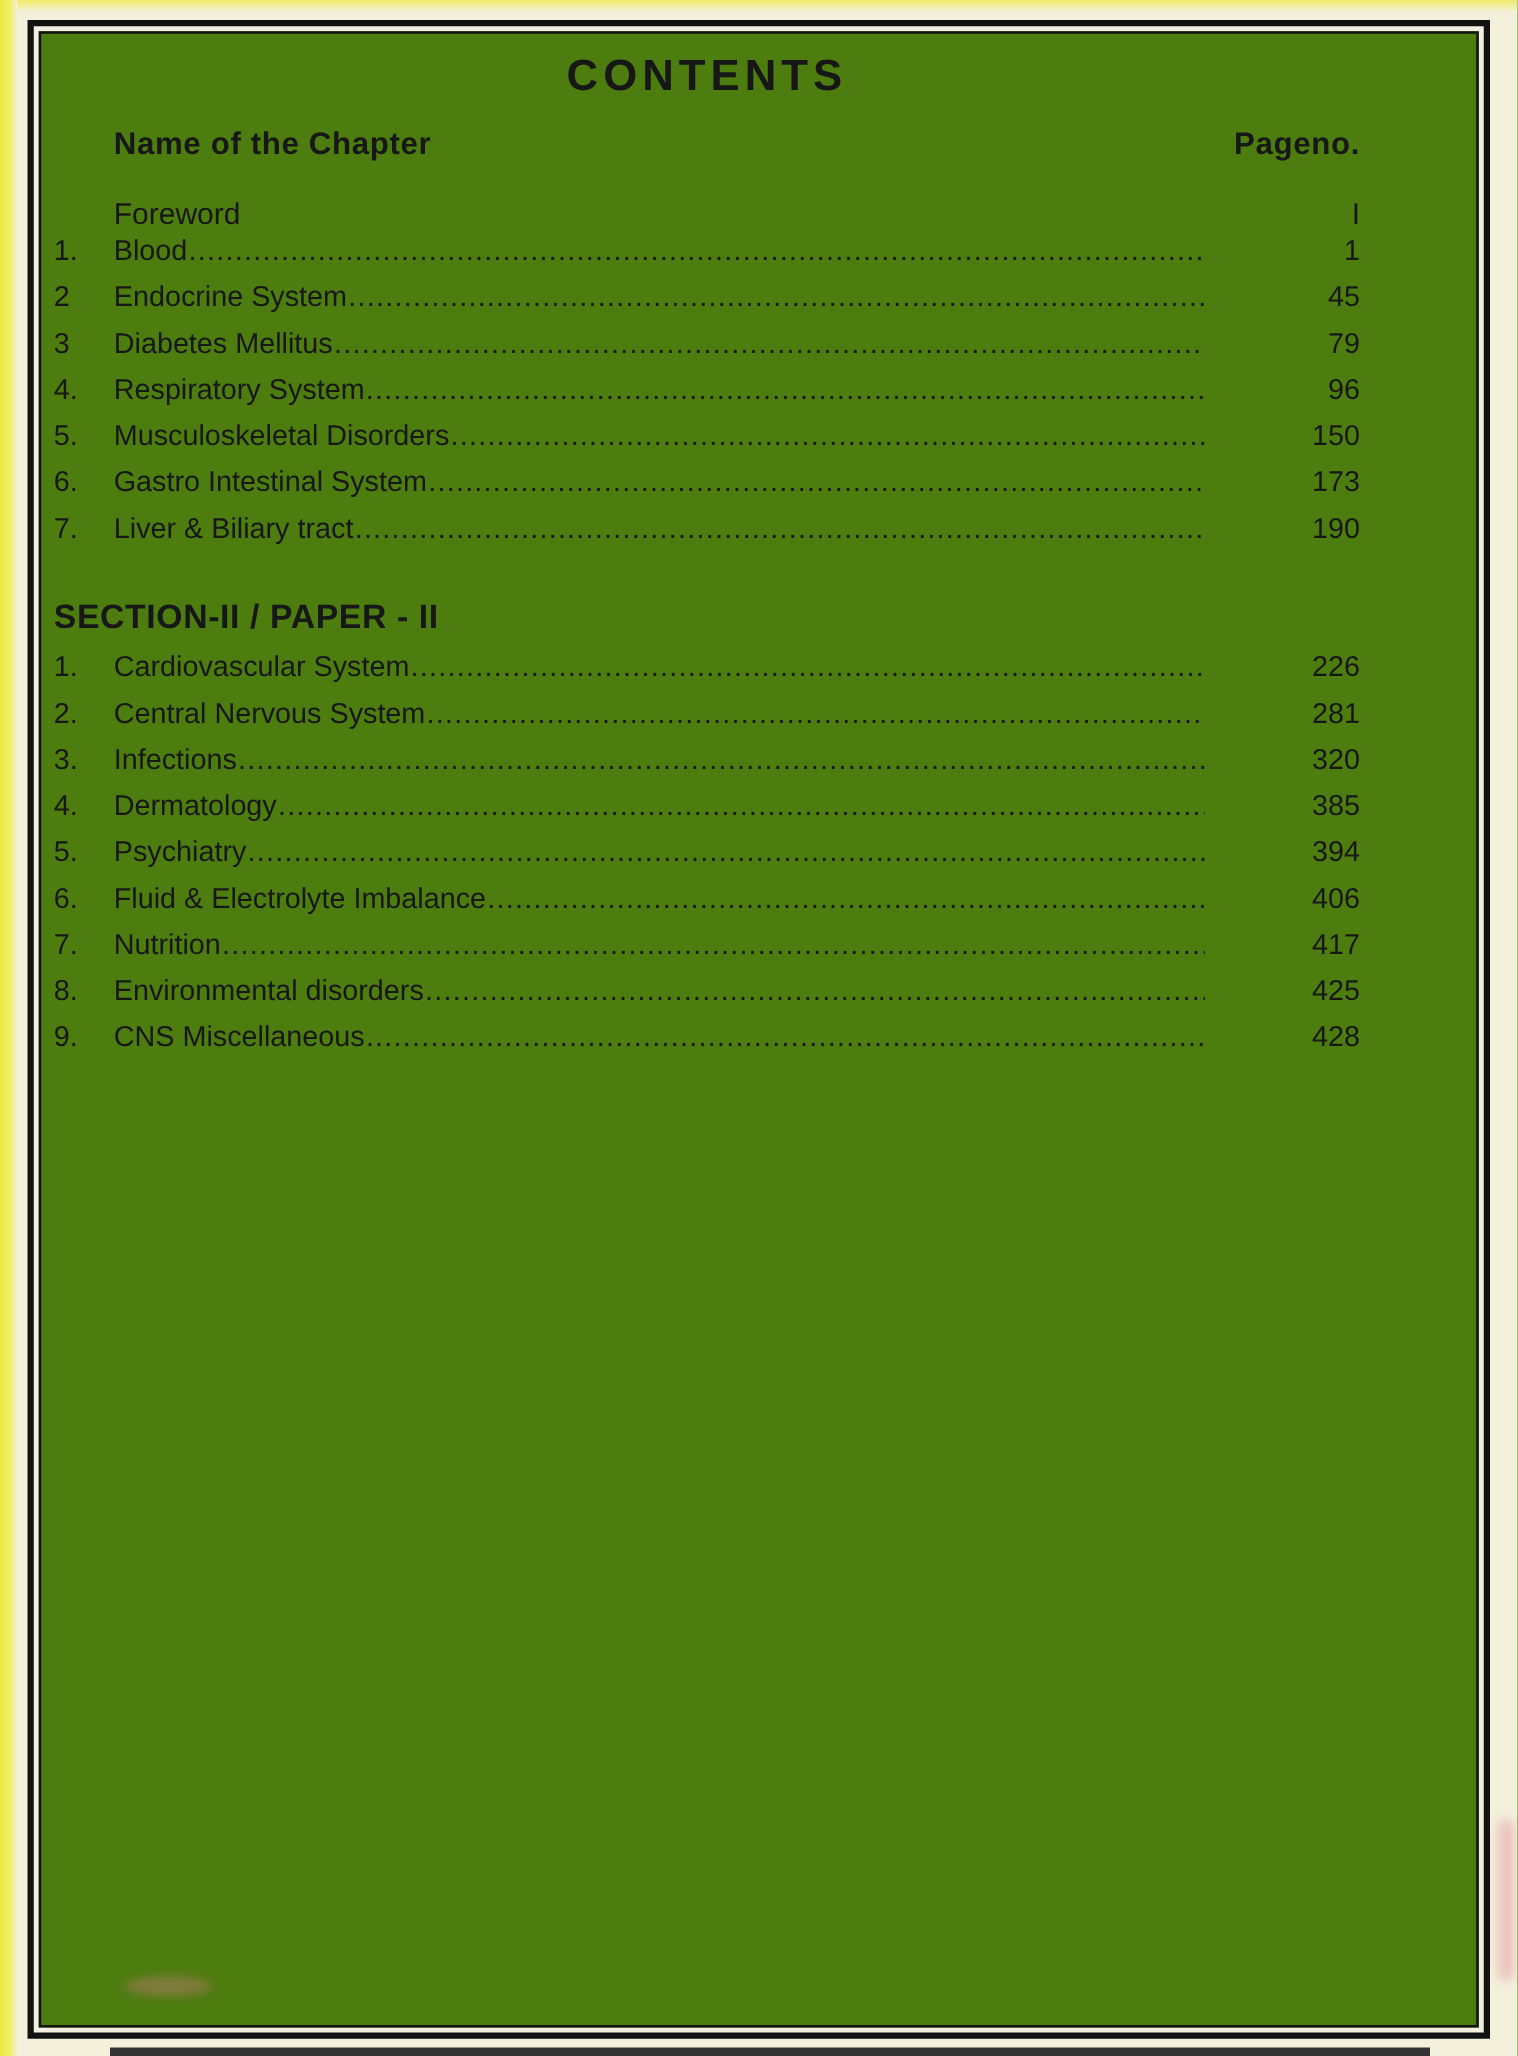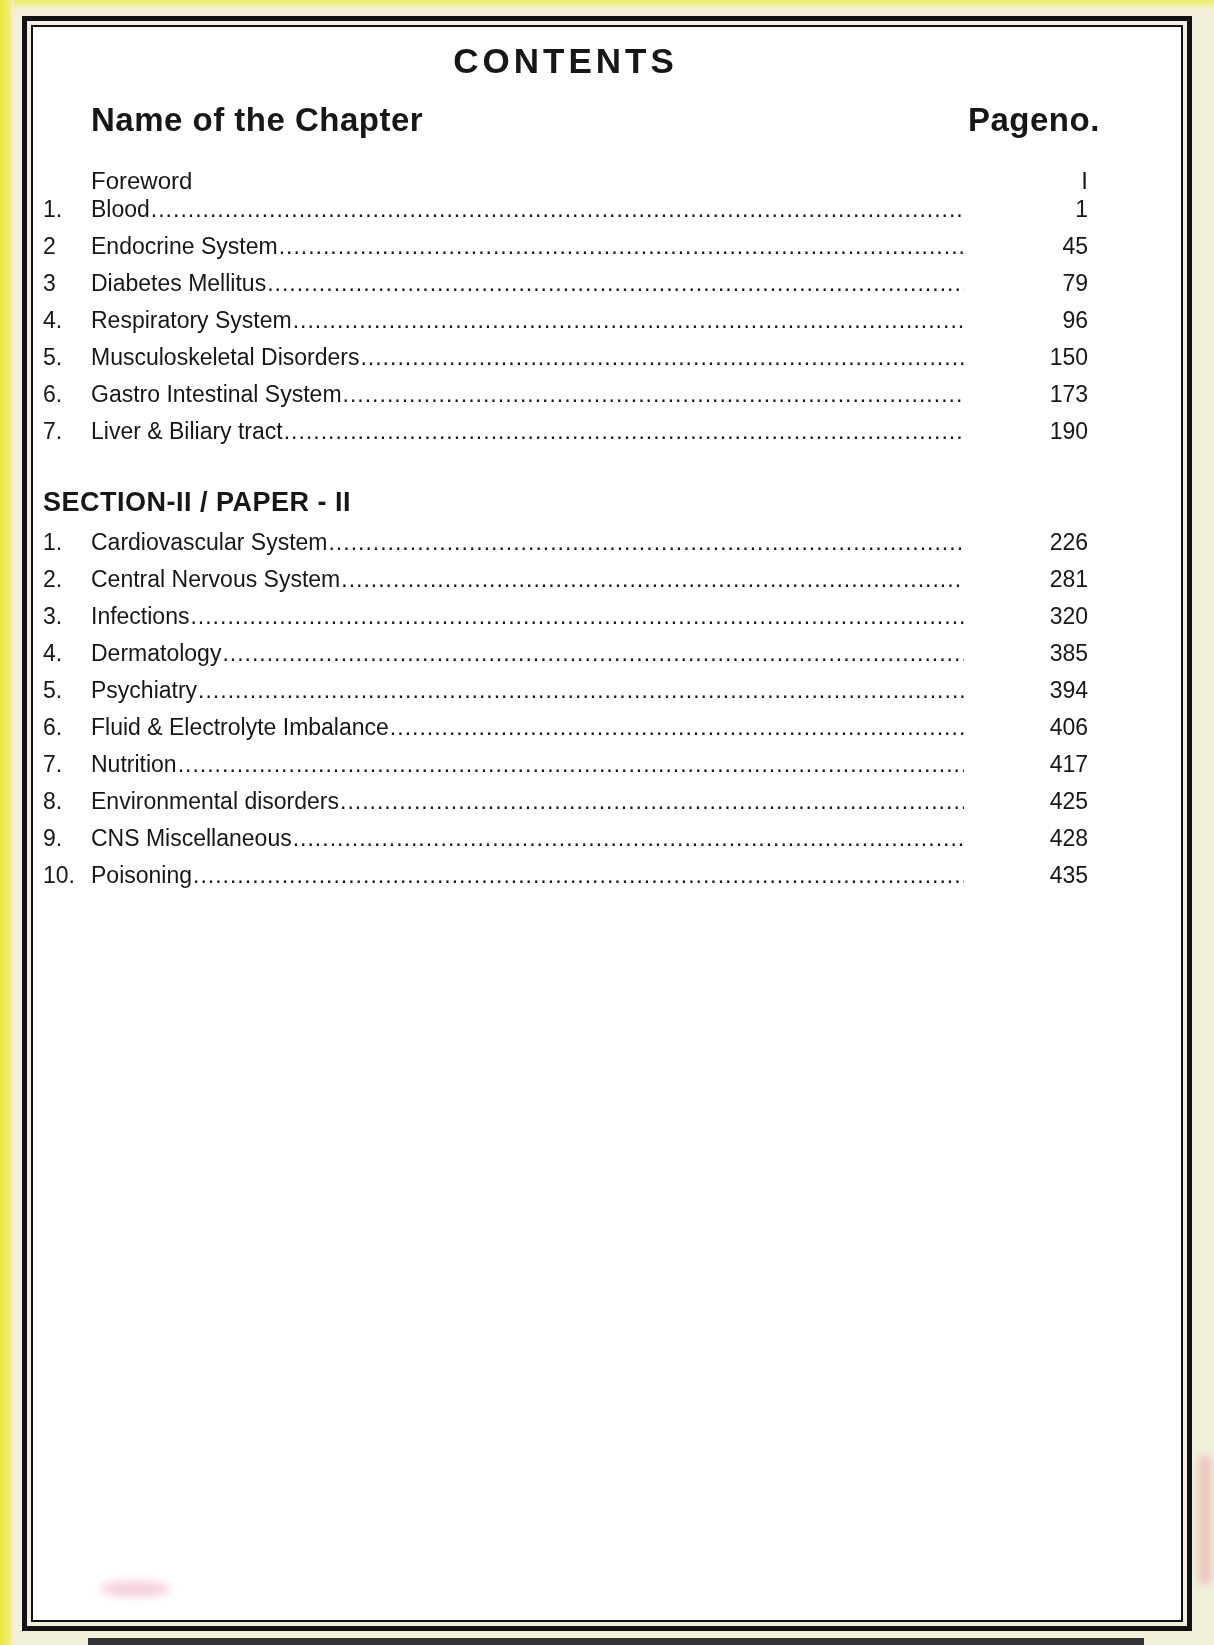--- a/index.html
+++ b/index.html
@@ -21,37 +21,37 @@
   }
   .frame-outer {
     position:absolute; left:22px; top:16px; right:22px; bottom:14px;
     border:5px solid #121212;
     padding:4px;
     background:#f2efe0;
   }
   .frame-inner {
     width:100%; height:100%;
     border:2px solid #121212;
-    background:#ffffff;
+    background:#4d7c0f;
     overflow:hidden;
   }
   .content { padding:0 93px 0 10px; }
 
   .page-title {
     text-align:center;
     font-weight:bold;
     font-size:35px;
     letter-spacing:4px;
     margin-top:14px;
   }
 
   .cols {
     display:flex; align-items:baseline;
     margin-top:20px;
-    font-weight:bold; font-size:33px; letter-spacing:0.5px;
+    font-weight:bold; font-size:25px; letter-spacing:0.5px;
   }
   .cols .name { margin-left:48px; }
   .spacer { flex:1; }
   .pagecol { width:120px; flex:none;text-align:right; }
 
   .front { margin-top:26px; }
   .fm-row { display:flex; align-items:baseline; font-size:24px; line-height:31px; }
   .fm-row .indent { width:48px; flex:none; }
 
   .section-heading {
@@ -210,26 +210,20 @@
           <span class="etitle">Environmental disorders</span>
           <span class="leader"></span>
           <span class="pagecol">425</span>
         </div>
         <div class="entry">
           <span class="num">9.</span>
           <span class="etitle">CNS Miscellaneous</span>
           <span class="leader"></span>
           <span class="pagecol">428</span>
         </div>
-        <div class="entry">
-          <span class="num">10.</span>
-          <span class="etitle">Poisoning</span>
-          <span class="leader"></span>
-          <span class="pagecol">435</span>
-        </div>
       </div>
 
     </div>
   </div>
 </div>
 
 <div class="smudge-1"></div>
 <div class="smudge-2"></div>
 <div class="artifact-bottom"></div>
 

